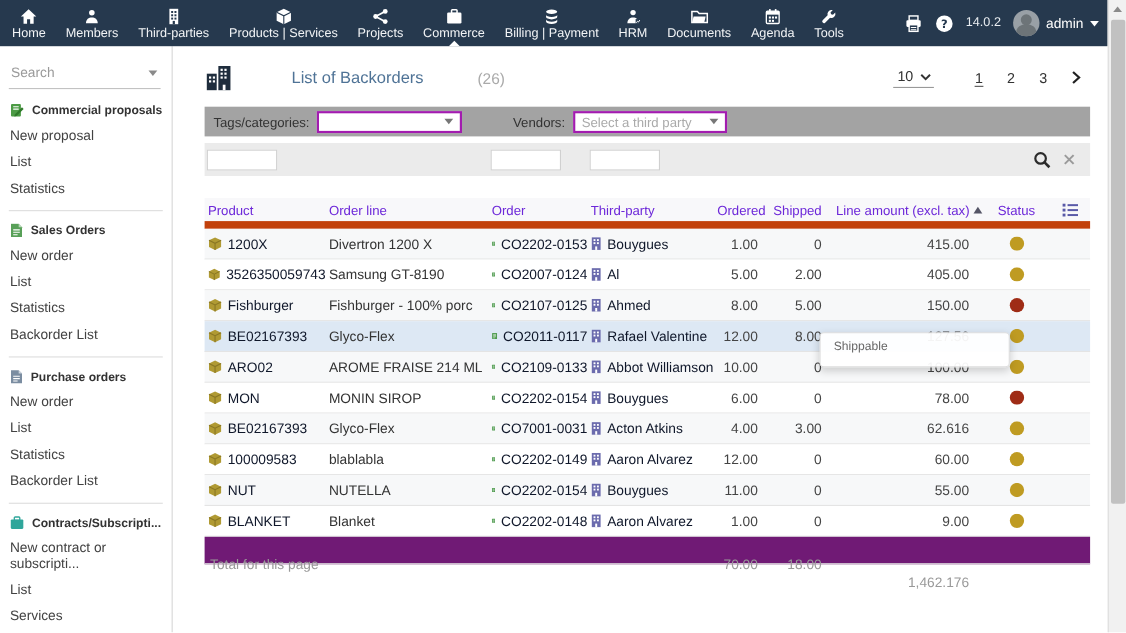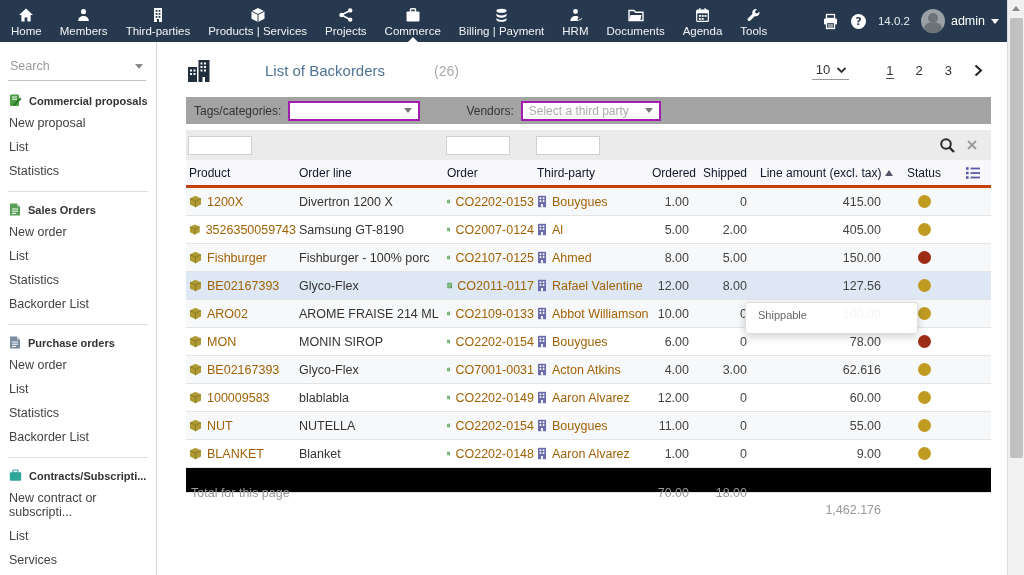--- a/index.html
+++ b/index.html
@@ -50,40 +50,40 @@
   .fsel.tags { width:132px; margin-left:7px; }
   .fsel.vendors { width:140px; margin-left:7px; }
   .flabel2 { margin-left:46px; }
 
   
   .table { margin:6px 22px 0 28px; width:805px; font-size:12.5px; }
   .trow { display:grid; grid-template-columns:110px 148px 90px 115px 50px 58px 140px 54px 40px; align-items:center; }
   .filterrow { background:#ebebeb; height:30px; }
   .filterrow input { width:64px; height:19px; border:1px solid #d0d0d0; background:#fff; margin-left:2px; font-size:11px; padding:0 3px; }
   .filter-actions { grid-column:8/10; justify-self:end; display:flex; align-items:center; gap:10px; padding-right:13px; }
-  .headrow { background:#f8f8fa; height:28px; border-bottom:3px solid #c2410c; color:#0f172a; font-size:12px; }
+  .headrow { background:#f8f8fa; height:28px; border-bottom:7px solid #c2410c; color:#6d28d9; font-size:12px;margin-top:20px; }
   .headrow .hc { padding-left:3px; cursor:pointer; }
   .hc.num { text-align:right; padding-right:10px; }
   .hc.amt { text-align:right; padding-right:8px; white-space:nowrap; }
   .hc.st { text-align:center; padding:0; }
   .hc.selcol { text-align:center; }
   .sort-arrow { display:inline-block; width:0; height:0; border-left:4px solid transparent; border-right:4px solid transparent; border-bottom:6px solid #556; margin-left:4px; position:relative; top:-1px; }
   .tbody .trow { height:28px; border-bottom:1px solid #e4e4e4; background:#fff; }
   .tbody .trow:nth-child(odd) { background:#f7f8f9; }
   .tbody .trow.hl { background:#dde8f4; }
   .cell { padding-left:3px; overflow:hidden; white-space:nowrap; }
   .cell.num { text-align:right; padding-right:10px; color:#444; }
   .cell.amt { text-align:right; padding-right:16px; color:#444; }
   .cell.st { display:flex; justify-content:center; padding:0; }
-  .ref { display:flex; align-items:center; gap:5px; color:#a16207; cursor:pointer; }
+  .ref { display:flex; align-items:center; gap:5px; color:#0f172a; cursor:pointer; }
   .desc { color:#333; }
   .dot { width:13px; height:13px; border-radius:50%; display:inline-block; }
   .dot-yellow { background:#bf9b22; }
   .dot-red { background:#9f2c16; }
-  .totalrow { height:25px; background:#000000; color:#999; border-bottom:1px solid #e2e2e2; font-size:12.5px; }
+  .totalrow { height:25px; background:#701a75; color:#999; border-bottom:1px solid #e2e2e2; font-size:12.5px; }
   .totalrow .tlabel { grid-column:1/5; padding-left:5px; }
   .totalrow .num { text-align:right; padding-right:10px; }
   .totalrow .amt { text-align:right; padding-right:16px;margin-top:35px; }
 
   
   .tooltip { position:absolute; left:587px; top:260px; width:173px; height:32px; background:rgba(255,255,255,0.94); border:1px solid #ddd; border-radius:4px; box-shadow:0 3px 8px rgba(0,0,0,0.18); padding:6px 0 0 12px; font-size:11px; color:#666; z-index:20; }
 
   svg { display:block; }
 </style>
 </head>

